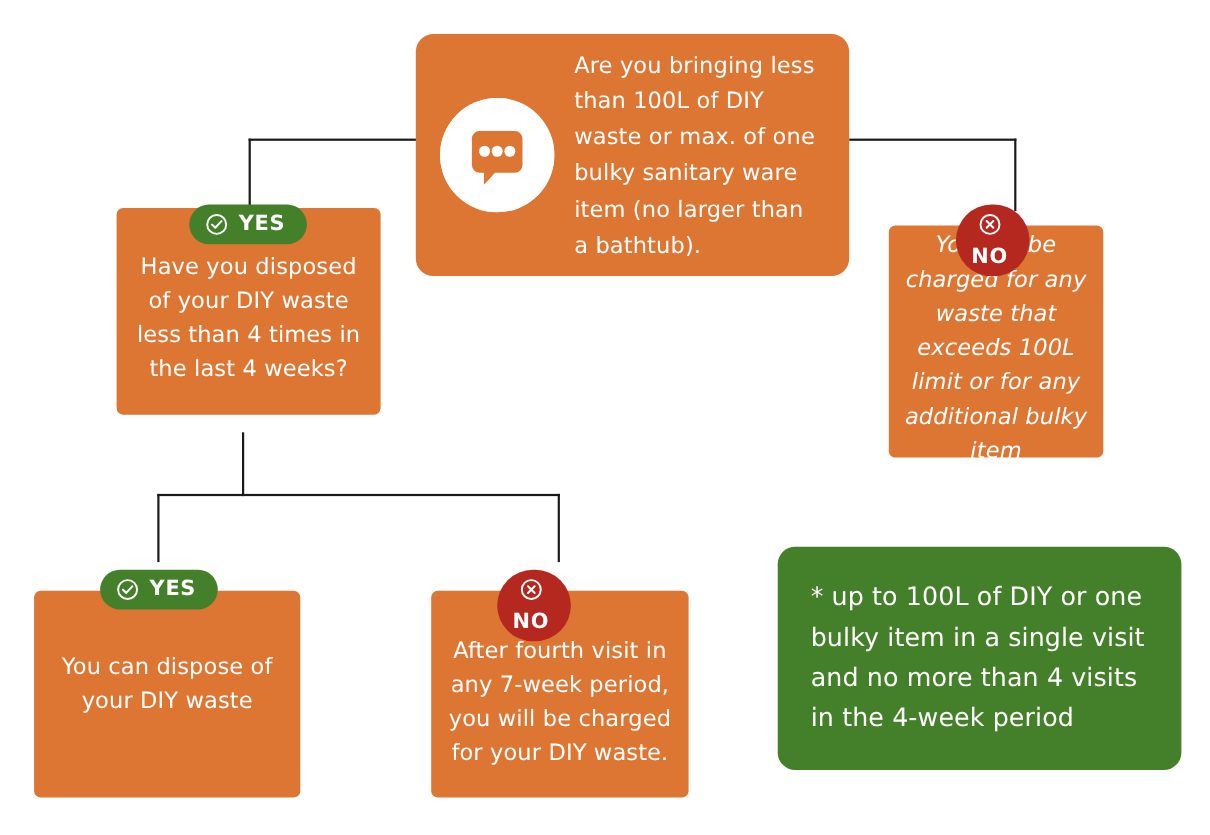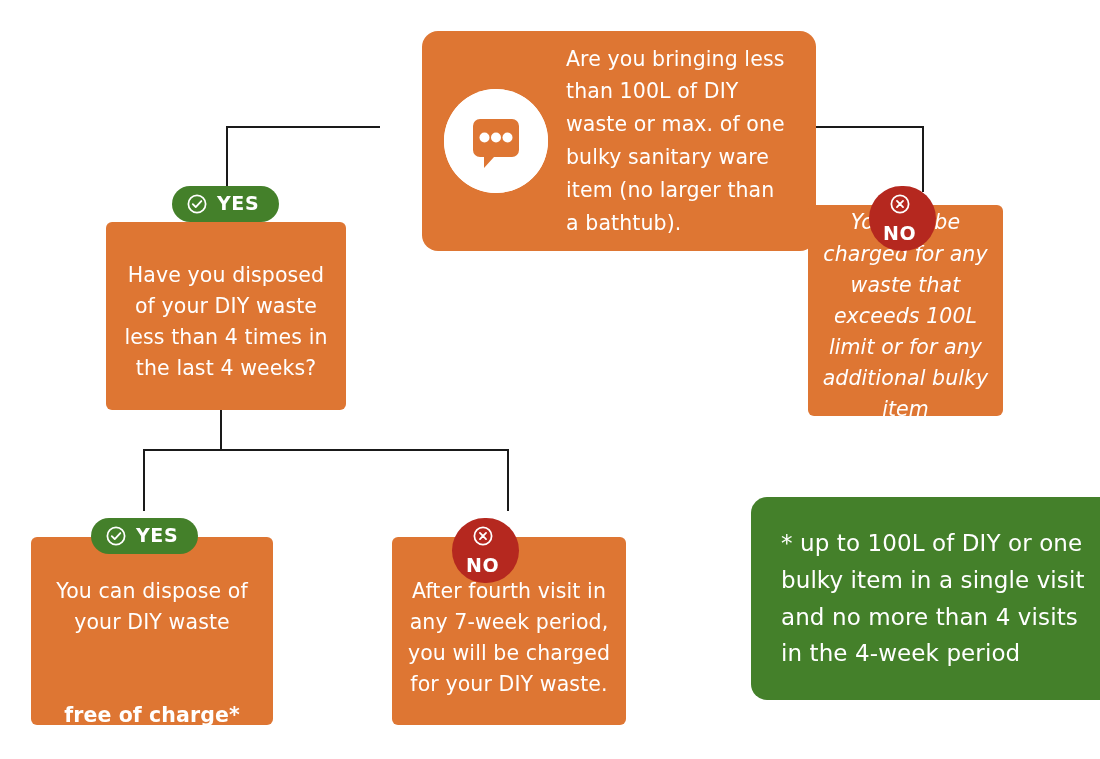--- a/index.html
+++ b/index.html
@@ -31,21 +31,21 @@
     position: absolute;
     box-sizing: border-box;
     color: #ffffff;
     display: flex;
     align-items: center;
     justify-content: center;
   }
   .card.orange { background: #DE7633; }
   .card.green-note { background: #44802A; }
 
-  .card.r-lg { border-radius: 16px; margin-left: 44px; }
+  .card.r-lg { border-radius: 16px; }
   .card.r-sm { border-radius: 6px; }
 
   .card-text {
     width: 100%;
     text-align: center;
     font-size: 20.5px;
     line-height: 1.52;
     letter-spacing: 0.1px;
     white-space: pre-line;
   }
@@ -147,21 +147,21 @@
   <div class="pill yes" style="left:172px; top:186px;">
     <span class="glyph">
       <svg width="22" height="22" viewBox="0 0 24 24" aria-hidden="true">
         <circle cx="12" cy="12" r="9.4" fill="none" stroke="#ffffff" stroke-width="1.9"></circle>
         <path d="M7.4 12.2 L10.6 15.3 L16.7 8.8" fill="none" stroke="#ffffff" stroke-width="2" stroke-linecap="round" stroke-linejoin="round"></path>
       </svg>
     </span>
     <span class="label">YES</span>
   </div>
 
-  <div class="card orange r-sm" style="left:106px; top:222px; width:240px; height:188px; padding:28px 16px 16px;">
+  <div class="card orange r-sm" style="left:106px; top:189px; width:240px; height:188px; padding:28px 16px 16px;">
     <div class="card-text">Have you disposed of your DIY waste less than 4 times in the last 4 weeks?</div>
   </div>
 
   <div class="pill no" style="left:869px; top:186px;">
     <span class="glyph">
       <svg width="22" height="22" viewBox="0 0 24 24" aria-hidden="true">
         <circle cx="12" cy="12" r="9.4" fill="none" stroke="#ffffff" stroke-width="1.9"></circle>
         <path d="M8.7 8.7 L15.3 15.3 M15.3 8.7 L8.7 15.3" fill="none" stroke="#ffffff" stroke-width="2" stroke-linecap="round"></path>
       </svg>
     </span>
@@ -179,21 +179,20 @@
         <path d="M7.4 12.2 L10.6 15.3 L16.7 8.8" fill="none" stroke="#ffffff" stroke-width="2" stroke-linecap="round" stroke-linejoin="round"></path>
       </svg>
     </span>
     <span class="label">YES</span>
   </div>
 
   <div class="card orange r-sm" style="left:31px; top:537px; width:242px; height:188px; padding:30px 14px 16px;justify-content:flex-end;">
     <div class="card-text">
       <span>You can dispose of your DIY waste</span>
       <br>
-      <span class="bold-line">free of charge*</span>
     </div>
   </div>
 
   <div class="pill no" style="left:452px; top:518px;">
     <span class="glyph">
       <svg width="22" height="22" viewBox="0 0 24 24" aria-hidden="true">
         <circle cx="12" cy="12" r="9.4" fill="none" stroke="#ffffff" stroke-width="1.9"></circle>
         <path d="M8.7 8.7 L15.3 15.3 M15.3 8.7 L8.7 15.3" fill="none" stroke="#ffffff" stroke-width="2" stroke-linecap="round"></path>
       </svg>
     </span>

